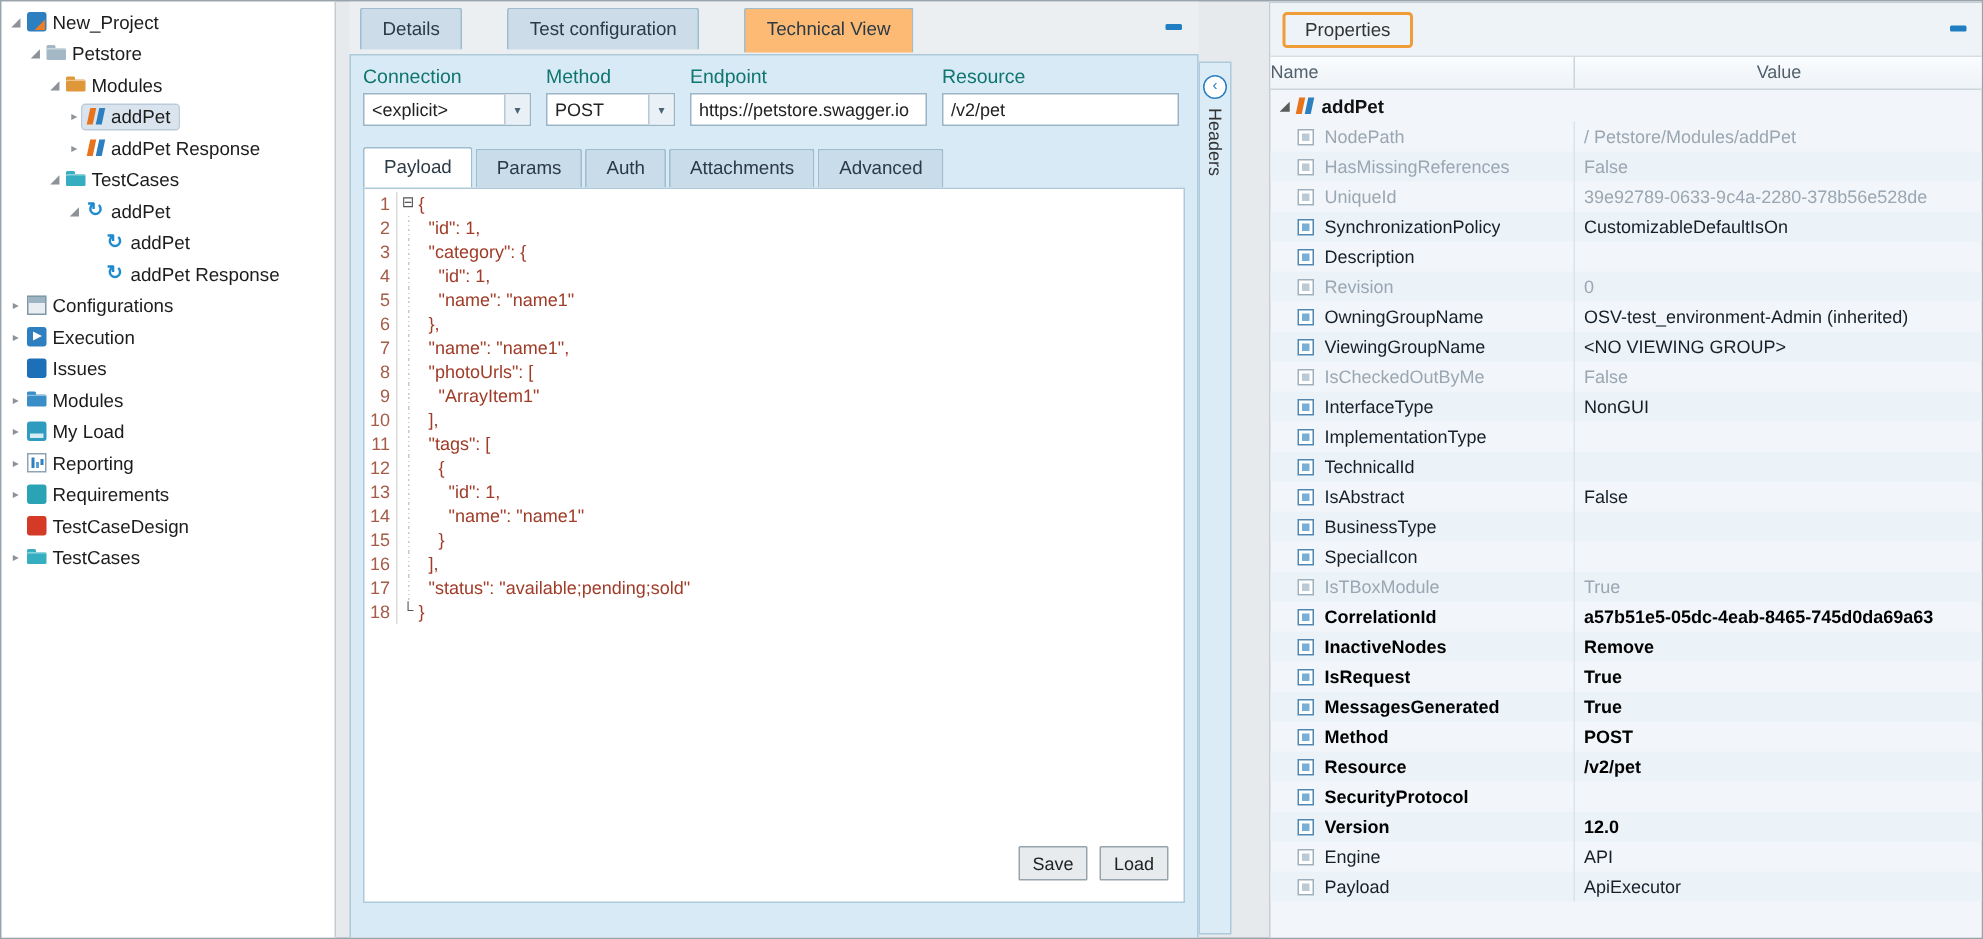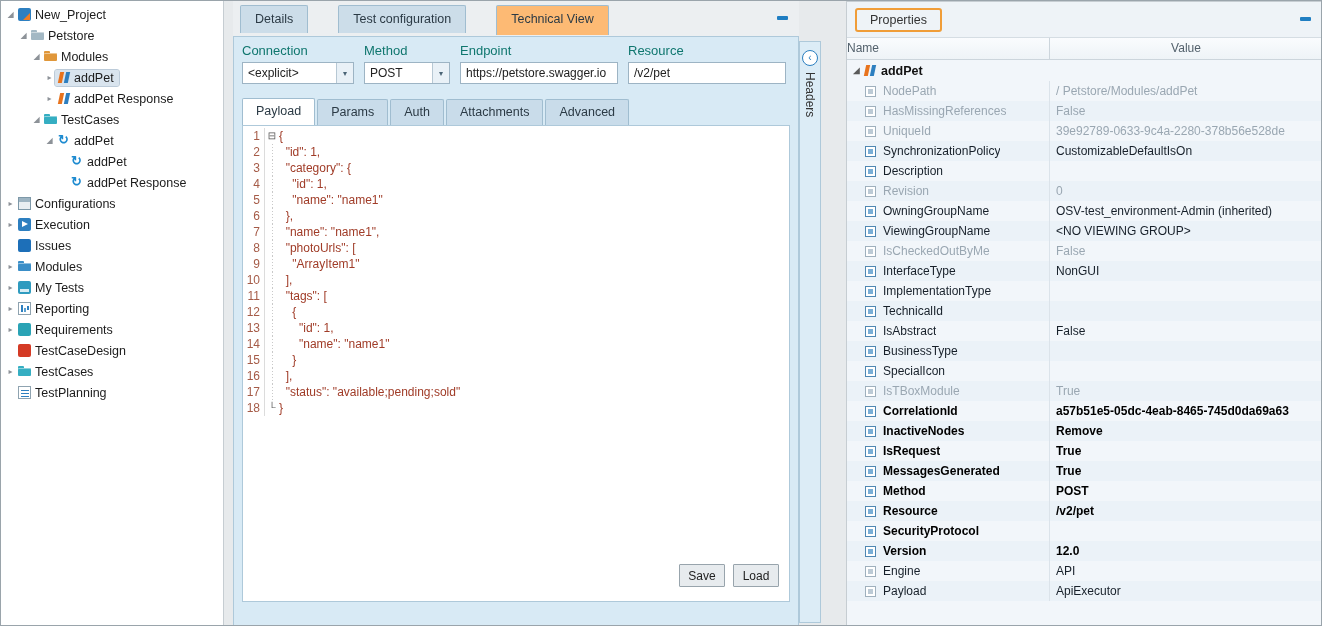--- a/index.html
+++ b/index.html
@@ -195,21 +195,21 @@
         <span class="expander">▸</span>
         <span class="row-content">
           <span class="icon i-folder-blue"></span>
           <span class="tree-label">Modules</span>
         </span>
       </div>
       <div class="tree-row" style="padding-left: 4px;">
         <span class="expander">▸</span>
         <span class="row-content">
           <span class="icon i-mytests"></span>
-          <span class="tree-label">My Tests</span>
+          <span class="tree-label">My Load</span>
         </span>
       </div>
       <div class="tree-row" style="padding-left: 4px;">
         <span class="expander">▸</span>
         <span class="row-content">
           <span class="icon i-reporting"></span>
           <span class="tree-label">Reporting</span>
         </span>
       </div>
       <div class="tree-row" style="padding-left: 4px;">
@@ -224,27 +224,20 @@
         <span class="row-content">
           <span class="icon i-testcasedesign"></span>
           <span class="tree-label">TestCaseDesign</span>
         </span>
       </div>
       <div class="tree-row" style="padding-left: 4px;">
         <span class="expander">▸</span>
         <span class="row-content">
           <span class="icon i-folder-teal"></span>
           <span class="tree-label">TestCases</span>
-        </span>
-      </div>
-      <div class="tree-row" style="padding-left: 4px;">
-        <span class="expander"></span>
-        <span class="row-content">
-          <span class="icon i-testplanning"></span>
-          <span class="tree-label">TestPlanning</span>
         </span>
       </div>
     </aside>
 
   <section class="middle">
     <div class="tabstrip">
 
     <div class="vtab">
           <span>Details</span>
         </div>

